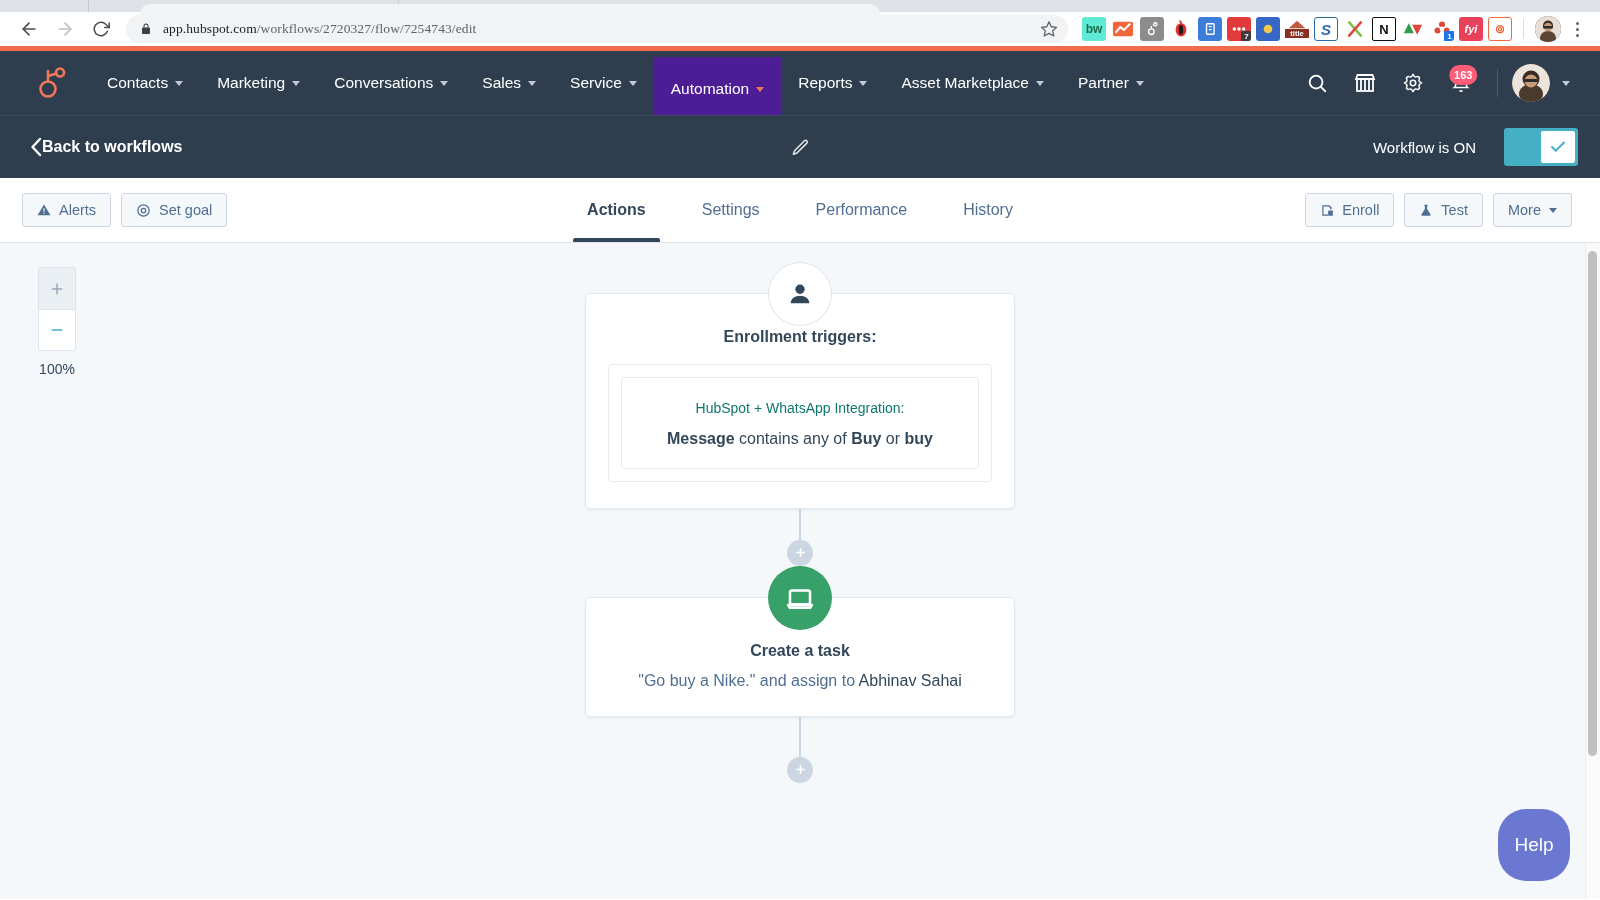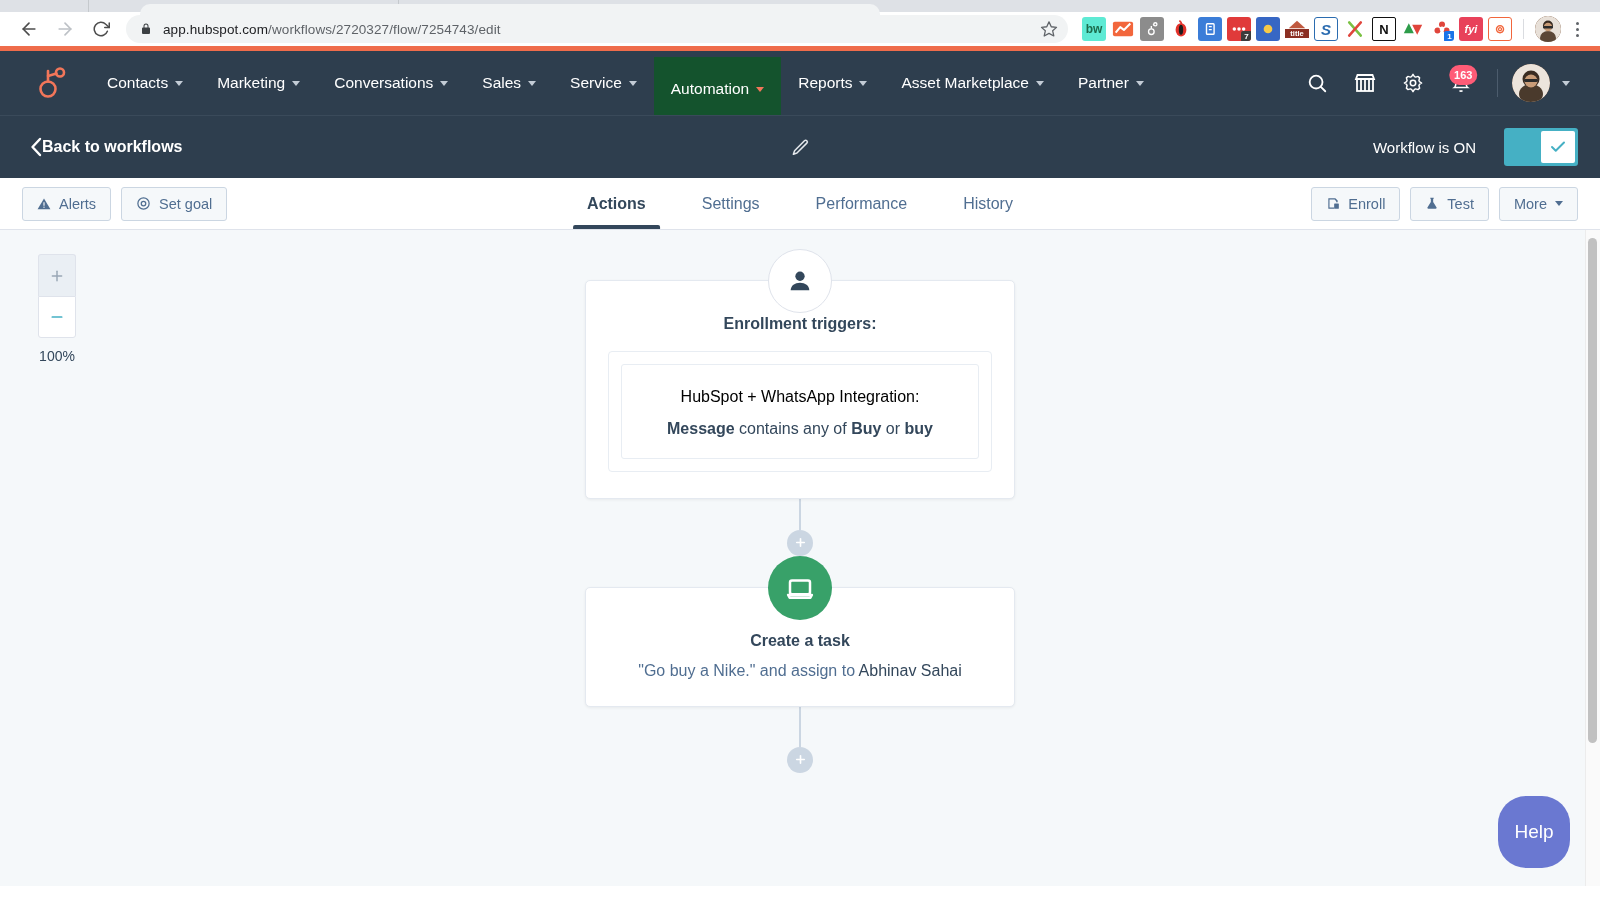--- a/index.html
+++ b/index.html
@@ -28,21 +28,21 @@
   .navbtn.dim { color: #bdc1c6; }
 
   .omnibox {
     flex: 1; height: 28px; background: #f1f3f4; border-radius: 14px;
     display: flex; align-items: center; padding: 0 10px 0 14px;
     margin: 0 8px 0 6px; min-width: 0;
   }
   .lockicon { margin-right: 11px; display: flex; flex: none; }
   .urltext {
     font-size: 13.5px; color: #5f6368; white-space: nowrap;
-    overflow: hidden; text-overflow: ellipsis; letter-spacing: 0.1px;
+    overflow: hidden; text-overflow: ellipsis; letter-spacing: 0.1px; font-family: Liberation Serif, serif;
   }
   .urltext b { color: #202124; font-weight: 400; }
   .staricon { margin-left: auto; padding-left: 10px; display: flex; flex: none; color: #5f6368; }
 
   .extbar { display: flex; align-items: center; gap: 5px; flex: none; padding-left: 4px; }
   .ext {
     width: 24px; height: 24px; border-radius: 3px; flex: none;
     display: flex; align-items: center; justify-content: center;
     font-size: 11px; font-weight: 700; position: relative;
     color: #fff; overflow: hidden;
@@ -67,21 +67,21 @@
   .hsnav {
     height: 64px; background: #2e3e4e; display: flex; align-items: center;
     padding: 0 22px 0 30px; color: #fff;
   }
   .hslogo { width: 42px; flex: none; display: flex; align-items: center; justify-content: center; }
   .navitems { display: flex; align-items: center; height: 100%; margin-left: 18px; }
   .navitem {
     display: flex; align-items: center; gap: 7px; height: 100%;
     padding: 0 17px; font-size: 15.5px; color: #ffffff; white-space: nowrap;
   }
-  .navitem.active { background: #14532d; margin-top: 12px; }
+  .navitem.active { background: #4c1d95; margin-top: 12px; }
   .caret { width: 0; height: 0; border-left: 4.5px solid transparent; border-right: 4.5px solid transparent;
            border-top: 5px solid #c3ccd6; display: block; }
   .navitem.active .caret { border-top-color: #f2765a; }
 
   .navright { margin-left: auto; display: flex; align-items: center; gap: 4px; }
   .naviconbtn {
     width: 44px; height: 44px; display: flex; align-items: center; justify-content: center;
     color: #ffffff; position: relative; flex: none;
   }
   .notif-badge {
@@ -112,22 +112,22 @@
     width: 74px; height: 38px; border-radius: 3px; background: #45b0c4;
     display: flex; align-items: center; justify-content: flex-end; padding: 3px;
   }
   .toggle-knob {
     width: 34px; height: 32px; background: #fff; border-radius: 2px;
     display: flex; align-items: center; justify-content: center;
   }
 
   
   .tabsbar {
-    height: 52px; background: #fff; border-bottom: 1px solid #dfe3eb;
-    display: flex; align-items: center; padding: 0 22px 0 22px; position: relative;
+    height: 65px; background: #fff; border-bottom: 1px solid #dfe3eb;
+    display: flex; align-items: center; padding: 0 28px 0 22px; position: relative;
   }
   .leftbtns { display: flex; gap: 10px; align-items: center; }
   .hsbtn {
     display: flex; align-items: center; gap: 8px; height: 34px; padding: 0 14px;
     border: 1px solid #cbd6e2; border-radius: 3px; background: #f5f8fa;
     color: #506e91; font-size: 14.5px; white-space: nowrap;
   }
   .tabsgroup { position: absolute; left: 50%; transform: translateX(-50%); display: flex; height: 100%; }
   .tab {
     display: flex; align-items: center; padding: 0 28px; height: 100%;
@@ -171,21 +171,21 @@
   .node-icon {
     position: absolute; top: -32px; left: 50%; transform: translateX(-50%);
     width: 64px; height: 64px; border-radius: 50%;
     display: flex; align-items: center; justify-content: center;
   }
   .node-icon.trigger { background: #fff; border: 1px solid #dfe3eb; }
   .node-icon.task { background: #38a169; }
   .cardtitle { font-size: 16px; font-weight: 700; color: #33475b; margin-bottom: 18px; }
   .triggerbox { border: 1px solid #e8edf3; border-radius: 4px; padding: 12px; }
   .triggerinner { border: 1px solid #e8edf3; border-radius: 3px; padding: 20px 14px; }
-  .muted { font-size: 16px; color: #000000; line-height: 1.55; }
+  .muted { font-size: 14px; color: #0f766e; line-height: 1.55; }
   .cond { font-size: 16px; color: #33475b; margin-top: 10px; }
   .cond b { font-weight: 700; }
   .cardsub { font-size: 16px; color: #506e91; }
   .cardsub b { color: #33475b; font-weight: 400; }
 
   .helpbtn {
     position: absolute; right: 30px; bottom: 18px;
     width: 72px; height: 72px; border-radius: 28px; background: #6a78d1;
     color: #fff; font-size: 19px; display: flex; align-items: center; justify-content: center;
   }

